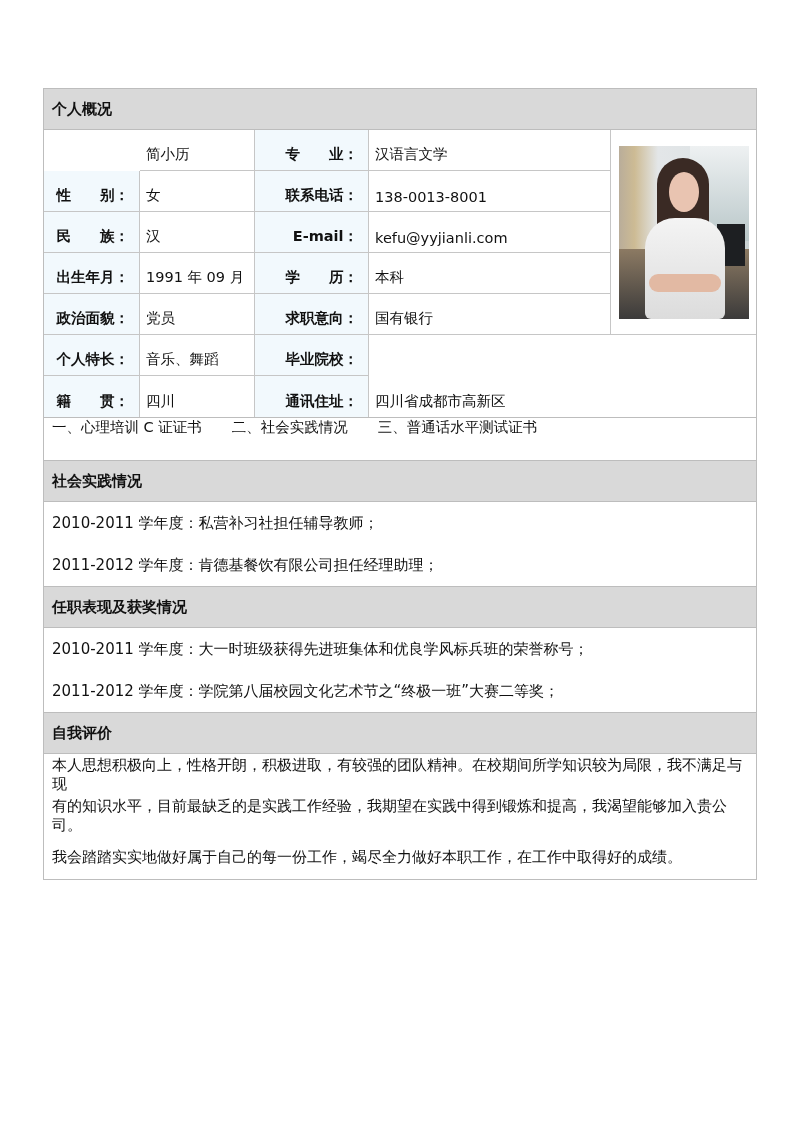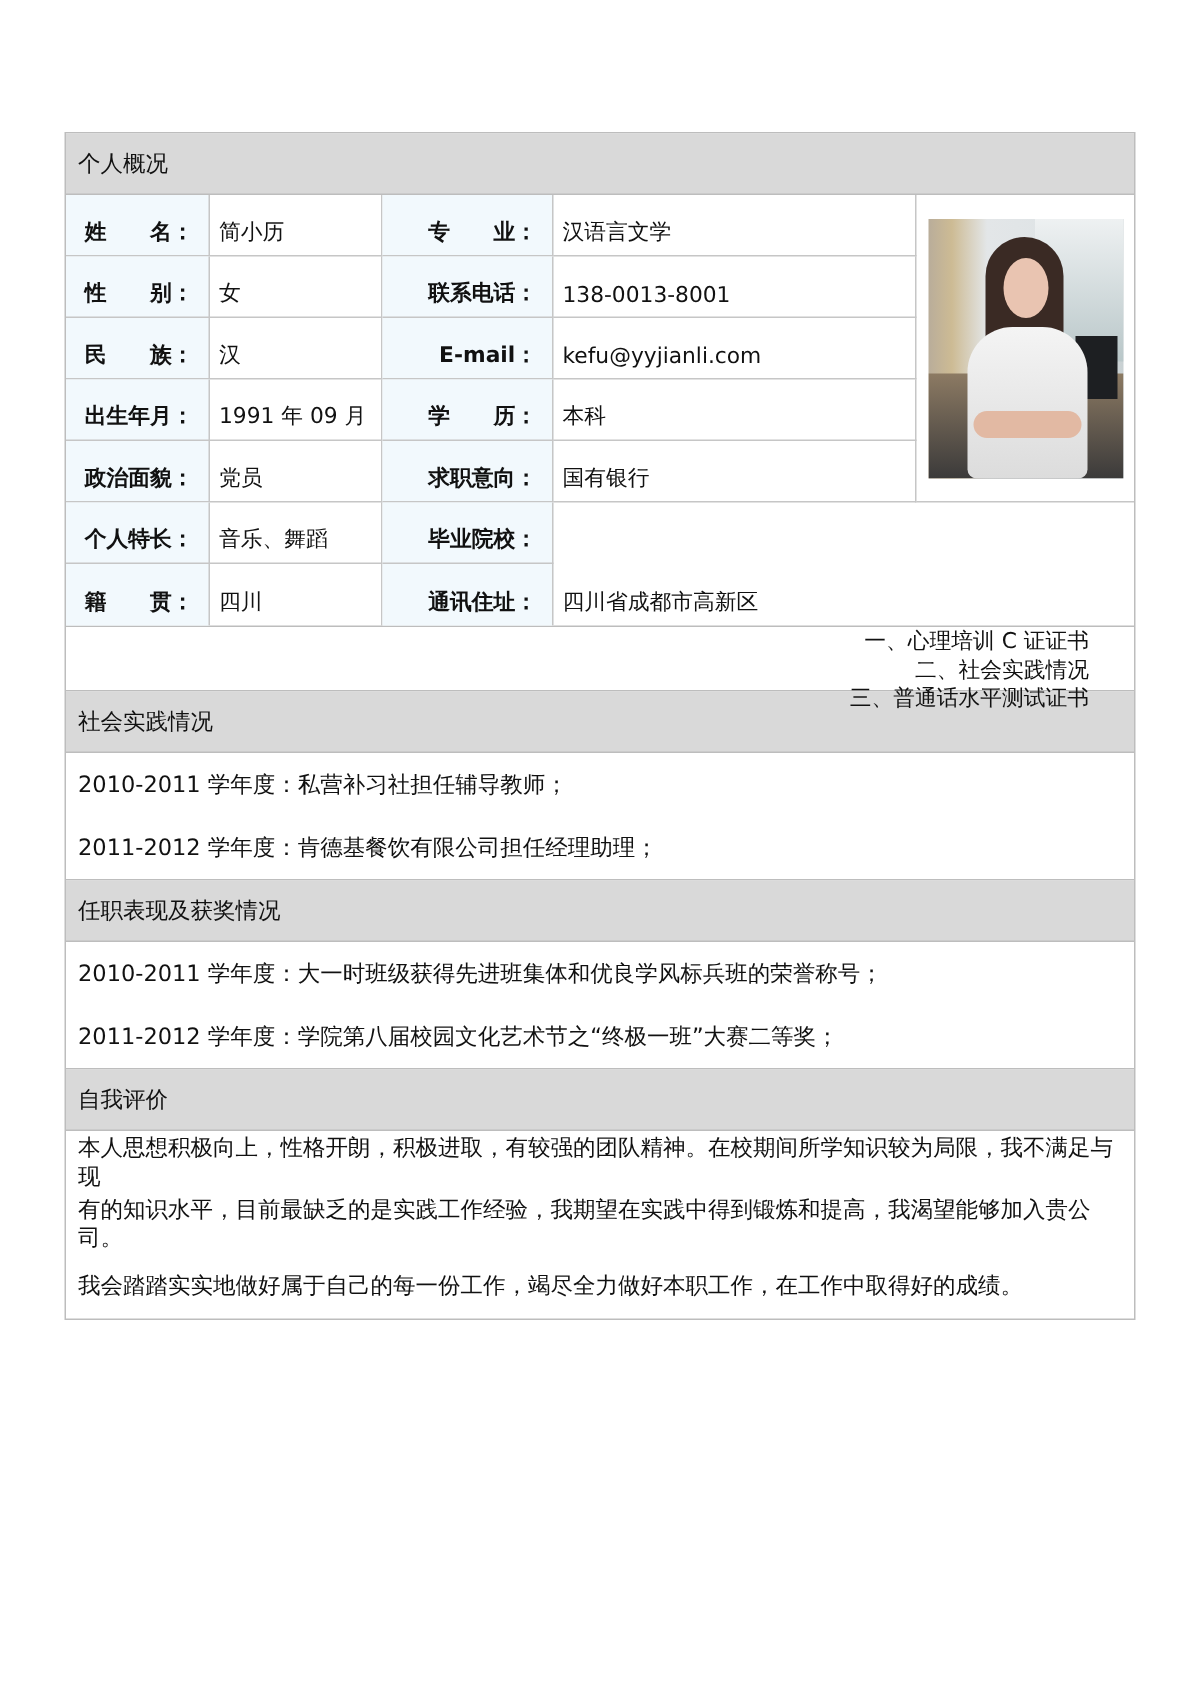--- a/index.html
+++ b/index.html
@@ -1,51 +1,50 @@
 <!DOCTYPE html>
 <html><head>
 <meta charset="utf-8">
 <style>
   html, body { margin:0; padding:0; background:#ffffff; }
   body { width:800px; height:1132px; position:relative; font-family:"DejaVu Sans","Liberation Sans",sans-serif; color:#111; }
   .sheet { position:absolute; left:43px; top:88px; width:714px; border:1px solid #bdbdbd; box-sizing:border-box; }
-  .sec-head { background:#d9d9d9; height:41px; line-height:41px; padding-left:8px; font-weight:normal; font-size:15px; border-bottom:1px solid #bdbdbd; box-sizing:border-box; }
+  .sec-head { background:#d9d9d9; height:41px; line-height:41px; padding-left:8px; font-weight:bold; font-size:15px; border-bottom:1px solid #bdbdbd; box-sizing:border-box; }
   .info { display:grid; grid-template-columns:96px 115px 114px 242px 1fr; border-bottom:1px solid #bdbdbd; }
   .info .c { height:41px; box-sizing:border-box; border-right:1px solid #c6c6c6; border-bottom:1px solid #c6c6c6; display:flex; align-items:flex-end; padding-bottom:6px; font-size:14.5px; }
   .info .lab { background:#f2f9fd; justify-content:flex-end; padding-right:10px; font-weight:bold; }
   .info .val { padding-left:6px; }
   .info .last-row { border-bottom:none; }
   .photo-cell { grid-column:5; grid-row:1 / span 5; border-bottom:1px solid #c6c6c6; display:flex; align-items:center; justify-content:center; }
   .photo { width:130px; height:173px; position:relative; overflow:hidden;
     background:linear-gradient(90deg,#b9ad9a 0%,#cdbb94 12%,#e3e6e8 30%,#dfe4e6 60%,#c9d1d3 100%); }
   .photo .win { position:absolute; right:0; top:0; width:45%; height:55%; background:linear-gradient(180deg,#eef1f2,#b9c7c9); }
   .photo .desk { position:absolute; left:0; right:0; bottom:0; height:40%; background:linear-gradient(180deg,#8c7a63,#3b3a3a); }
   .photo .monitor { position:absolute; right:4px; top:78px; width:28px; height:42px; background:#1d1f22; }
   .photo .hair { position:absolute; left:38px; top:12px; width:52px; height:90px; border-radius:26px 26px 10px 10px; background:#3a2a24; }
   .photo .face { position:absolute; left:50px; top:26px; width:30px; height:40px; border-radius:50%; background:#e9c4b1; }
   .photo .body { position:absolute; left:26px; top:72px; width:80px; height:101px; border-radius:30px 30px 6px 6px; background:linear-gradient(180deg,#f4f4f4,#dcdcdc); }
   .photo .arms { position:absolute; left:30px; top:128px; width:72px; height:18px; border-radius:9px; background:#e2b9a3; }
   .full { padding-left:8px; font-size:14.5px; border-bottom:1px solid #bdbdbd; }
-  .certs { height:42px; display:flex; align-items:flex-end;flex-direction:column; }
+  .certs { height:42px; display:flex; align-items:flex-start; }
   .certs span { margin-right:30px; }
   .lines { padding:0 8px; font-size:15px; border-bottom:1px solid #bdbdbd; }
   .lines .ln { height:42px; display:flex; align-items:center; }
   .eval .ln { height:41.5px; }
   .sheet > :last-child { border-bottom:none; }
 </style>
 </head>
 <body>
 
 <div class="sheet">
 
   <div class="sec-head">个人概况</div>
 
   <div class="info">
 
-    <div class="c lab" style="grid-column:1;grid-row:1">姓　　名：</div>
     <div class="c val" style="grid-column:2;grid-row:1">简小历</div>
     <div class="c lab" style="grid-column:3;grid-row:1">专　　业：</div>
     <div class="c val" style="grid-column:4;grid-row:1">汉语言文学</div>
 
     <div class="c lab" style="grid-column:1;grid-row:2">性　　别：</div>
     <div class="c val" style="grid-column:2;grid-row:2">女</div>
     <div class="c lab" style="grid-column:3;grid-row:2">联系电话：</div>
     <div class="c val" style="grid-column:4;grid-row:2">138-0013-8001</div>
 
     <div class="c lab" style="grid-column:1;grid-row:3">民　　族：</div>

